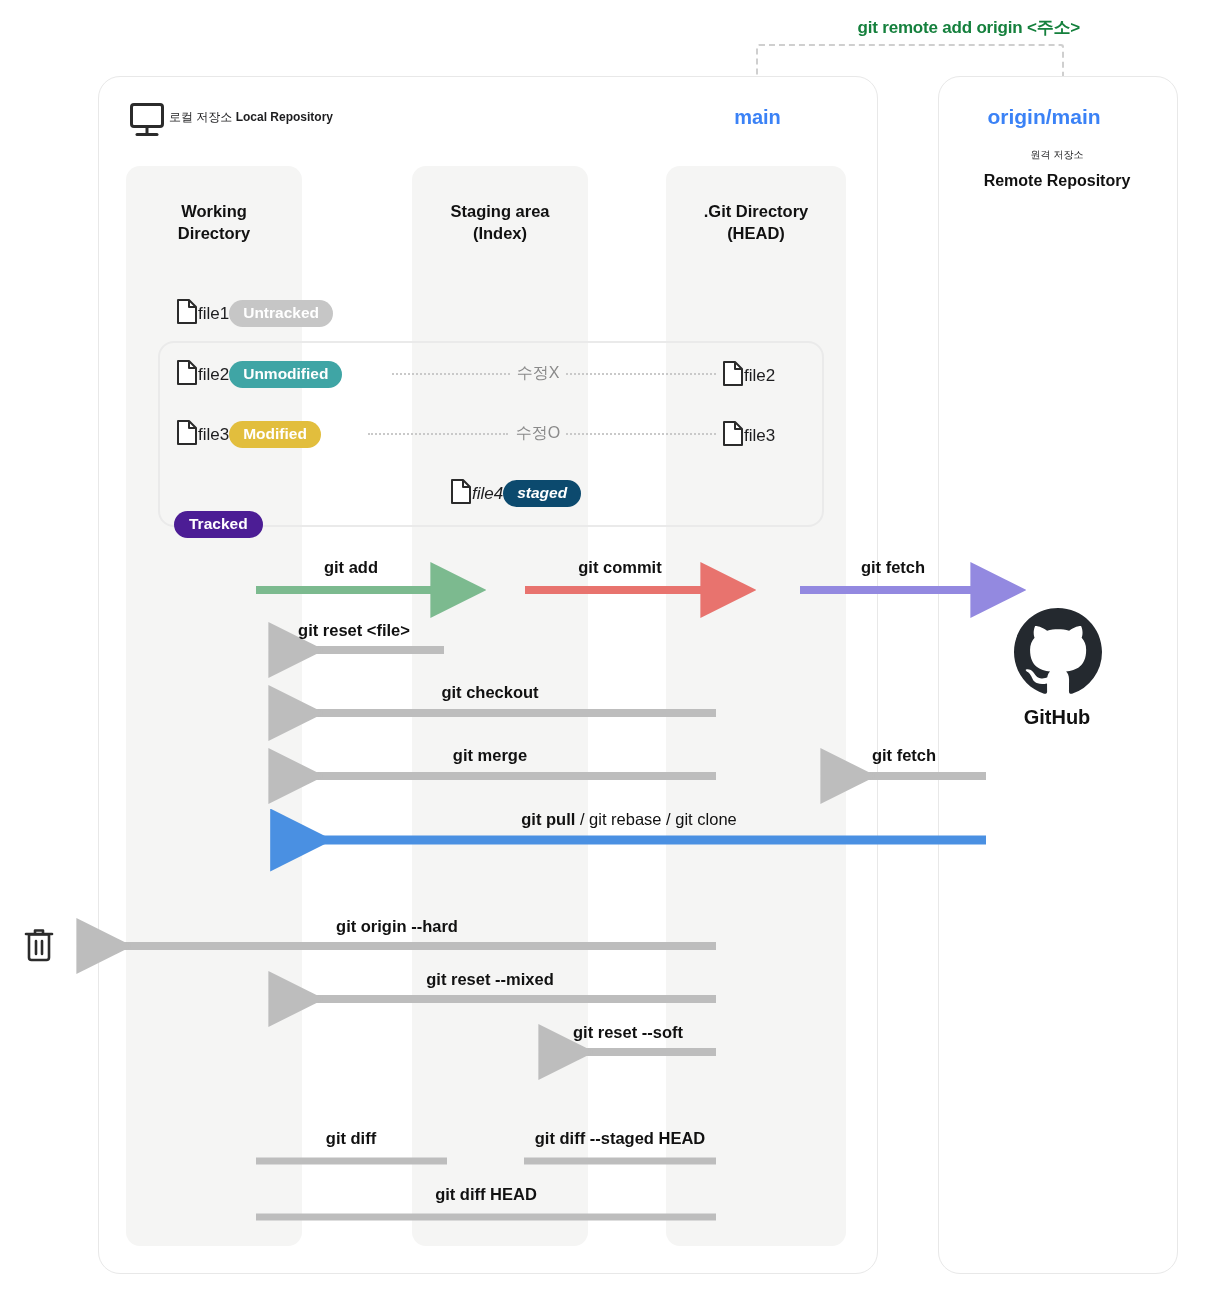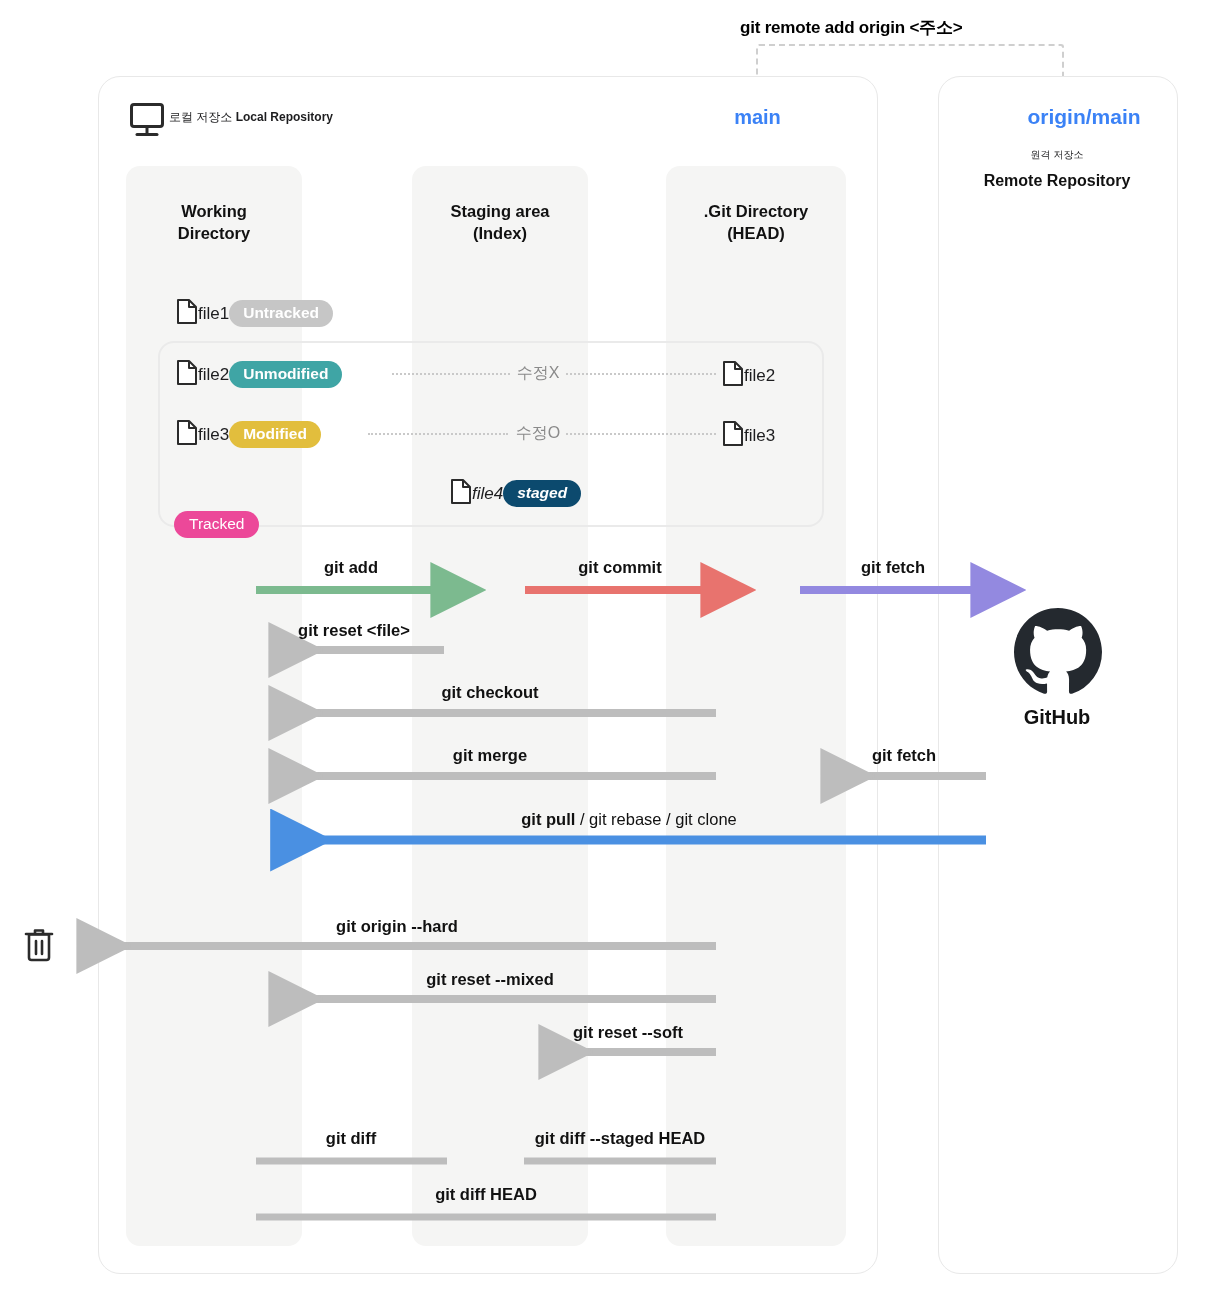--- a/index.html
+++ b/index.html
@@ -5,22 +5,22 @@
   html,body{margin:0;padding:0;background:#ffffff;}
   body{
     width:1206px;height:1292px;position:relative;overflow:hidden;
     font-family:"Liberation Sans","DejaVu Sans",sans-serif;
     color:#1d1d1f;
   }
   .abs{position:absolute;}
 
   
   #remote-add-label{
-    left:740px;top:16px;width:340px;text-align:left;
-    font-size:17px;font-weight:700;color:#000000;letter-spacing:-.2px;
+    left:740px;top:16px;width:340px;text-align:right;
+    font-size:17px;font-weight:700;color:#15803d;letter-spacing:-.2px;
   }
   #remote-add-bracket{
     left:756px;top:44px;width:304px;height:40px;
     border:2px dashed #cfcfcf;border-bottom:none;border-radius:3px;
   }
 
   
   #local-card{
     left:98px;top:76px;width:778px;height:1196px;
     border:1.6px solid #e8e8e8;border-radius:22px;background:#fff;
@@ -35,21 +35,21 @@
   #local-title{left:169px;top:109px;font-size:12px;color:#1d1d1f;}
   #local-title b{font-weight:700;}
   #branch-main{
     left:660px;top:106px;width:195px;text-align:center;
     font-size:20px;font-weight:700;color:#3b82f6;
   }
 
   
   #origin-main{
     left:938px;top:105px;width:212px;text-align:center;
-    font-size:21px;font-weight:700;color:#3b82f6;padding-left:40px;
+    font-size:21px;font-weight:700;color:#3b82f6;
   }
   #remote-sub1{left:938px;top:148px;width:238px;text-align:center;font-size:10px;color:#1d1d1f;}
   #remote-sub2{left:938px;top:172px;width:238px;text-align:center;font-size:16px;font-weight:700;color:#111;}
 
   
   .col{
     background:#f5f5f4;border-radius:14px;top:166px;height:1080px;
   }
   #col-working{left:126px;width:176px;}
   #col-staging{left:412px;width:176px;}
@@ -59,22 +59,22 @@
     font-size:16.5px;font-weight:700;color:#111;line-height:1.35;
   }
 
   
   #tracked-box{
     left:158px;top:341px;width:662px;height:182px;
     border:2px solid #eaeaea;border-radius:16px;background:transparent;
   }
   #tracked-badge{
     left:174px;top:511px;
-    background:#ec4899;color:#fff;border-radius:14px;
-    padding:4px 15px 5px;font-size:15.5px;font-weight:400;
+    background:#4c1d95;color:#fff;border-radius:14px;
+    padding:4px 15px 5px;font-size:15.5px;font-weight:700;
   }
 
   
   .file{display:flex;align-items:center;}
   .file .fname{font-size:17px;color:#1d1d1f;}
   .badge{
     color:#fff;border-radius:14px;padding:4px 14px 5px;
     font-size:15.5px;font-weight:700;line-height:1.15;white-space:nowrap;
   }
   .b-untracked{background:#c6c6c6;}

